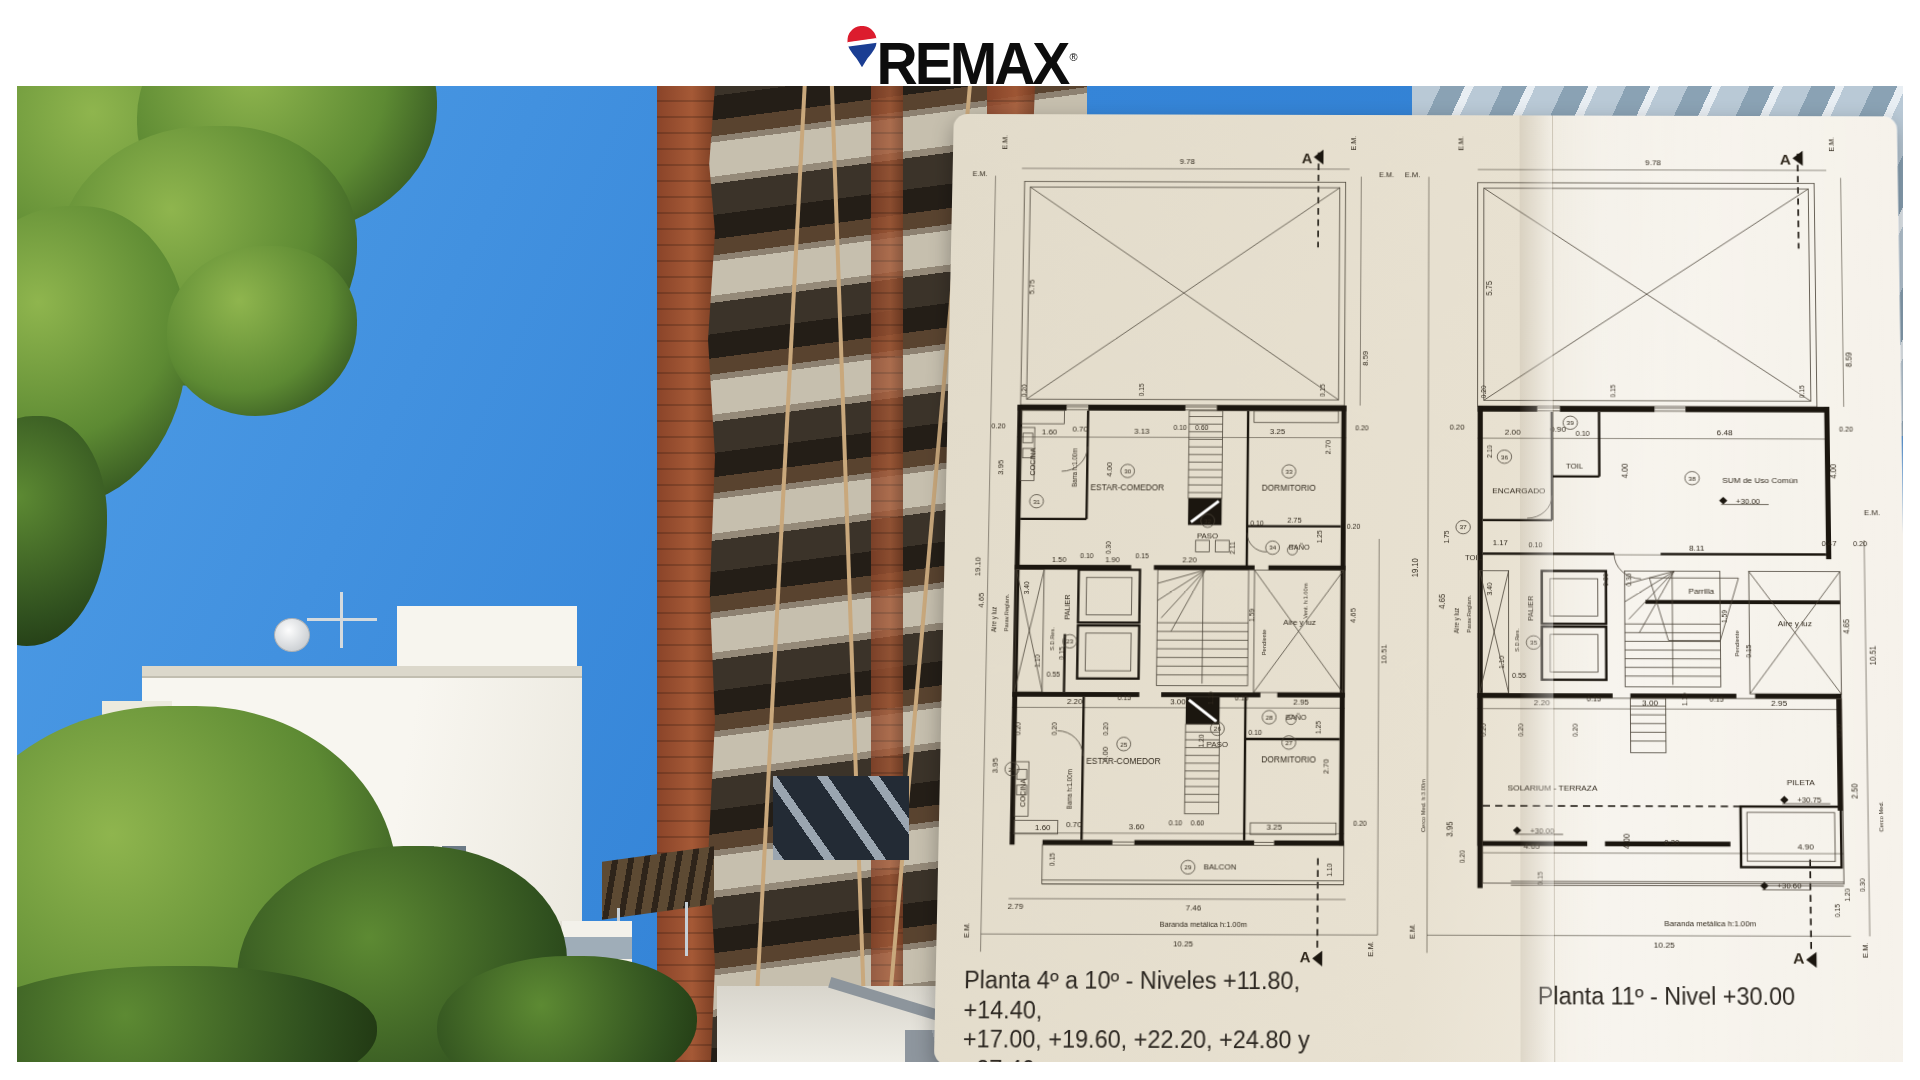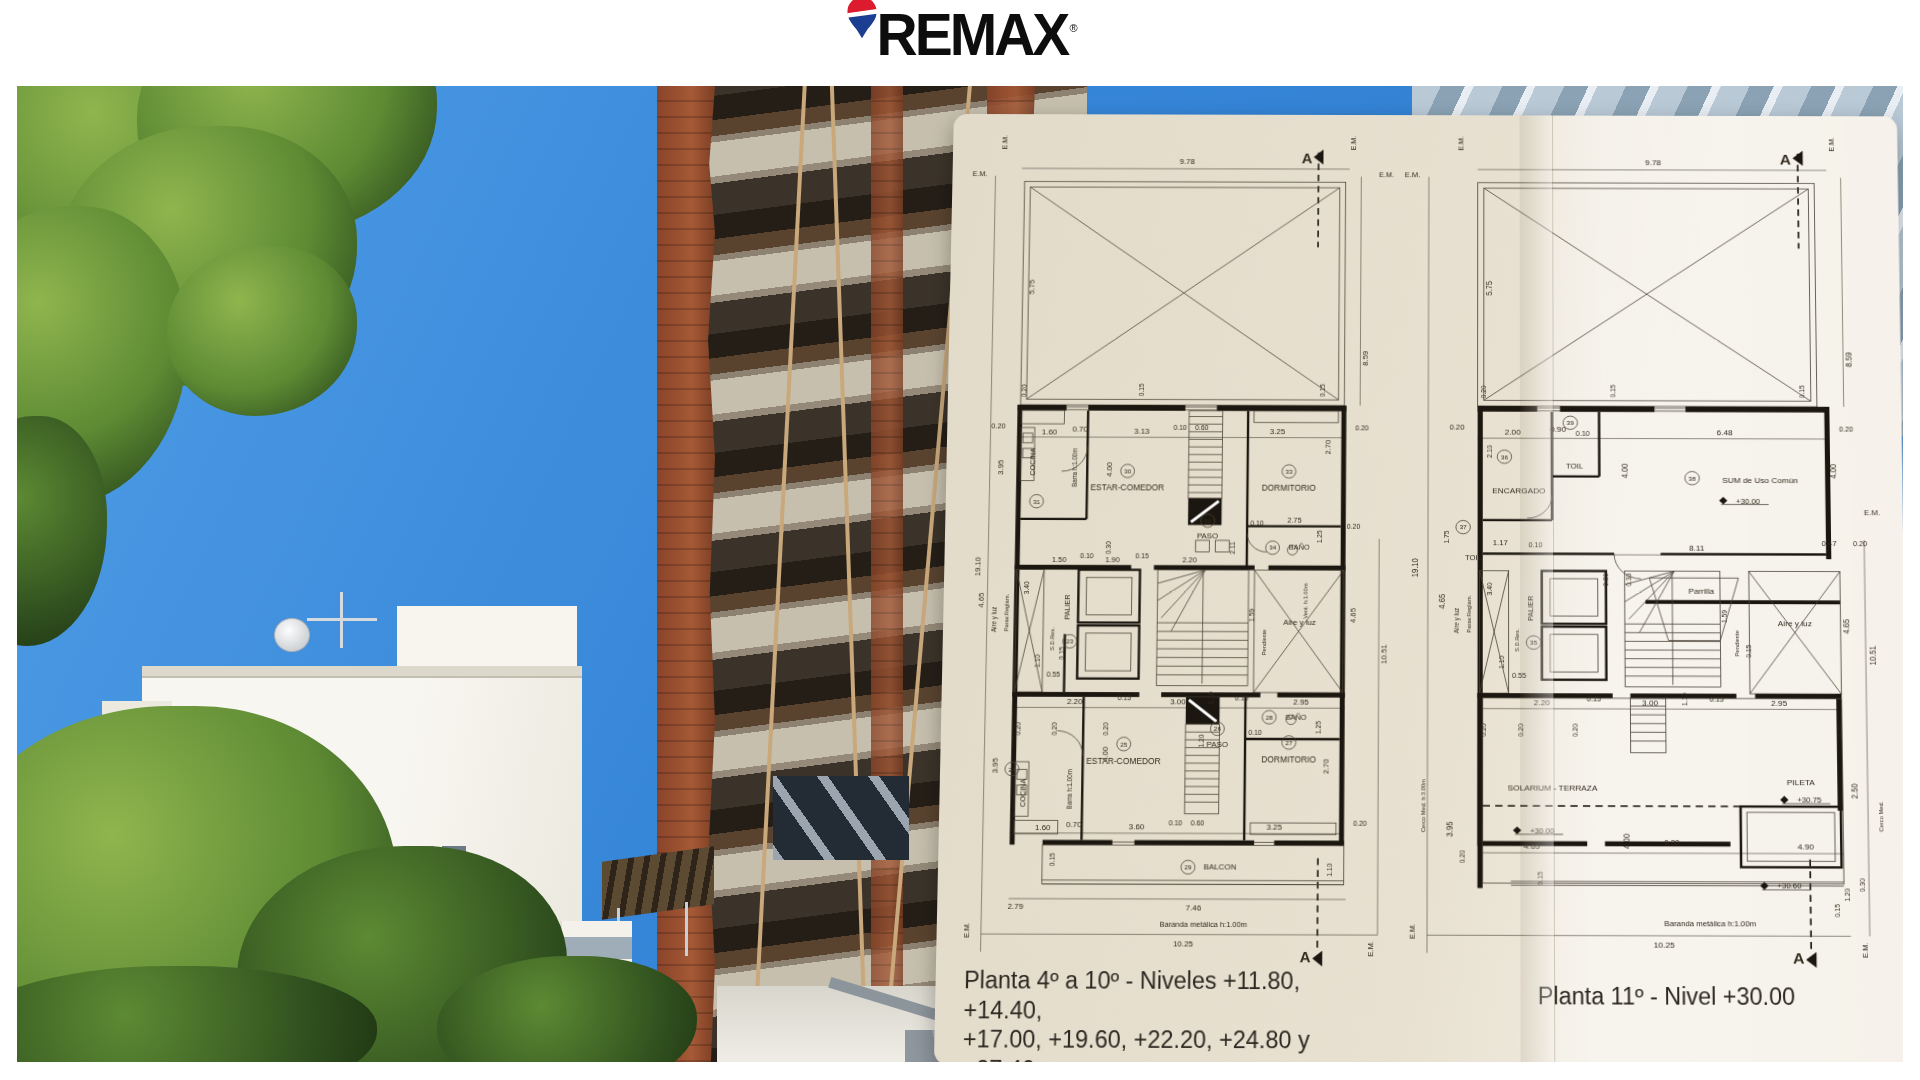--- a/index.html
+++ b/index.html
@@ -11,21 +11,21 @@
     --scaffold:#c9a87c;
     --paper-left:#e2dbca; --paper-right:#efe9dc;
     --ink:#4a4338; --ink-dark:#1b160f; --plan-text:#322a1e;
     --logo-red:#dc1c2e; --logo-blue:#1b3e93;
     --glass:#a9bece; --slats:#99a1a8;
   }
   *{margin:0;padding:0;box-sizing:border-box}
   html,body{width:1920px;height:1080px;overflow:hidden;background:#ffffff;
     font-family:"Liberation Sans",sans-serif;}
   .header{position:absolute;left:0;top:0;width:1920px;height:86px;background:#fff;
-    display:flex;align-items:flex-start;justify-content:center;}
+    display:flex;align-items:flex-end;justify-content:center;}
   .logo{display:flex;align-items:flex-start;}
   .balloon{position:relative;top:-4px;margin-right:-2px;}
   .brand{font-size:57px;font-weight:800;letter-spacing:-3px;color:#0d0d0d;line-height:1;
     transform:scaleY(1.04);position:relative;top:6px;}
   .brand sup{font-size:11px;font-weight:400;letter-spacing:0;position:relative;top:-2px;left:2px;}
   .photo{position:absolute;left:17px;top:86px;width:1886px;height:976px;overflow:hidden;
     background:linear-gradient(115deg,var(--sky-low) 0%,var(--sky-mid) 45%,var(--sky-top) 100%);}
   .blob{position:absolute;border-radius:52% 45% 55% 48%;
     background:radial-gradient(circle at 38% 32%,var(--fol-light),var(--fol-mid) 55%,var(--fol-dark) 88%);}
   .blob.dk{background:radial-gradient(circle at 40% 35%,var(--fol-mid),var(--fol-dark) 70%,#223a14 95%);}

